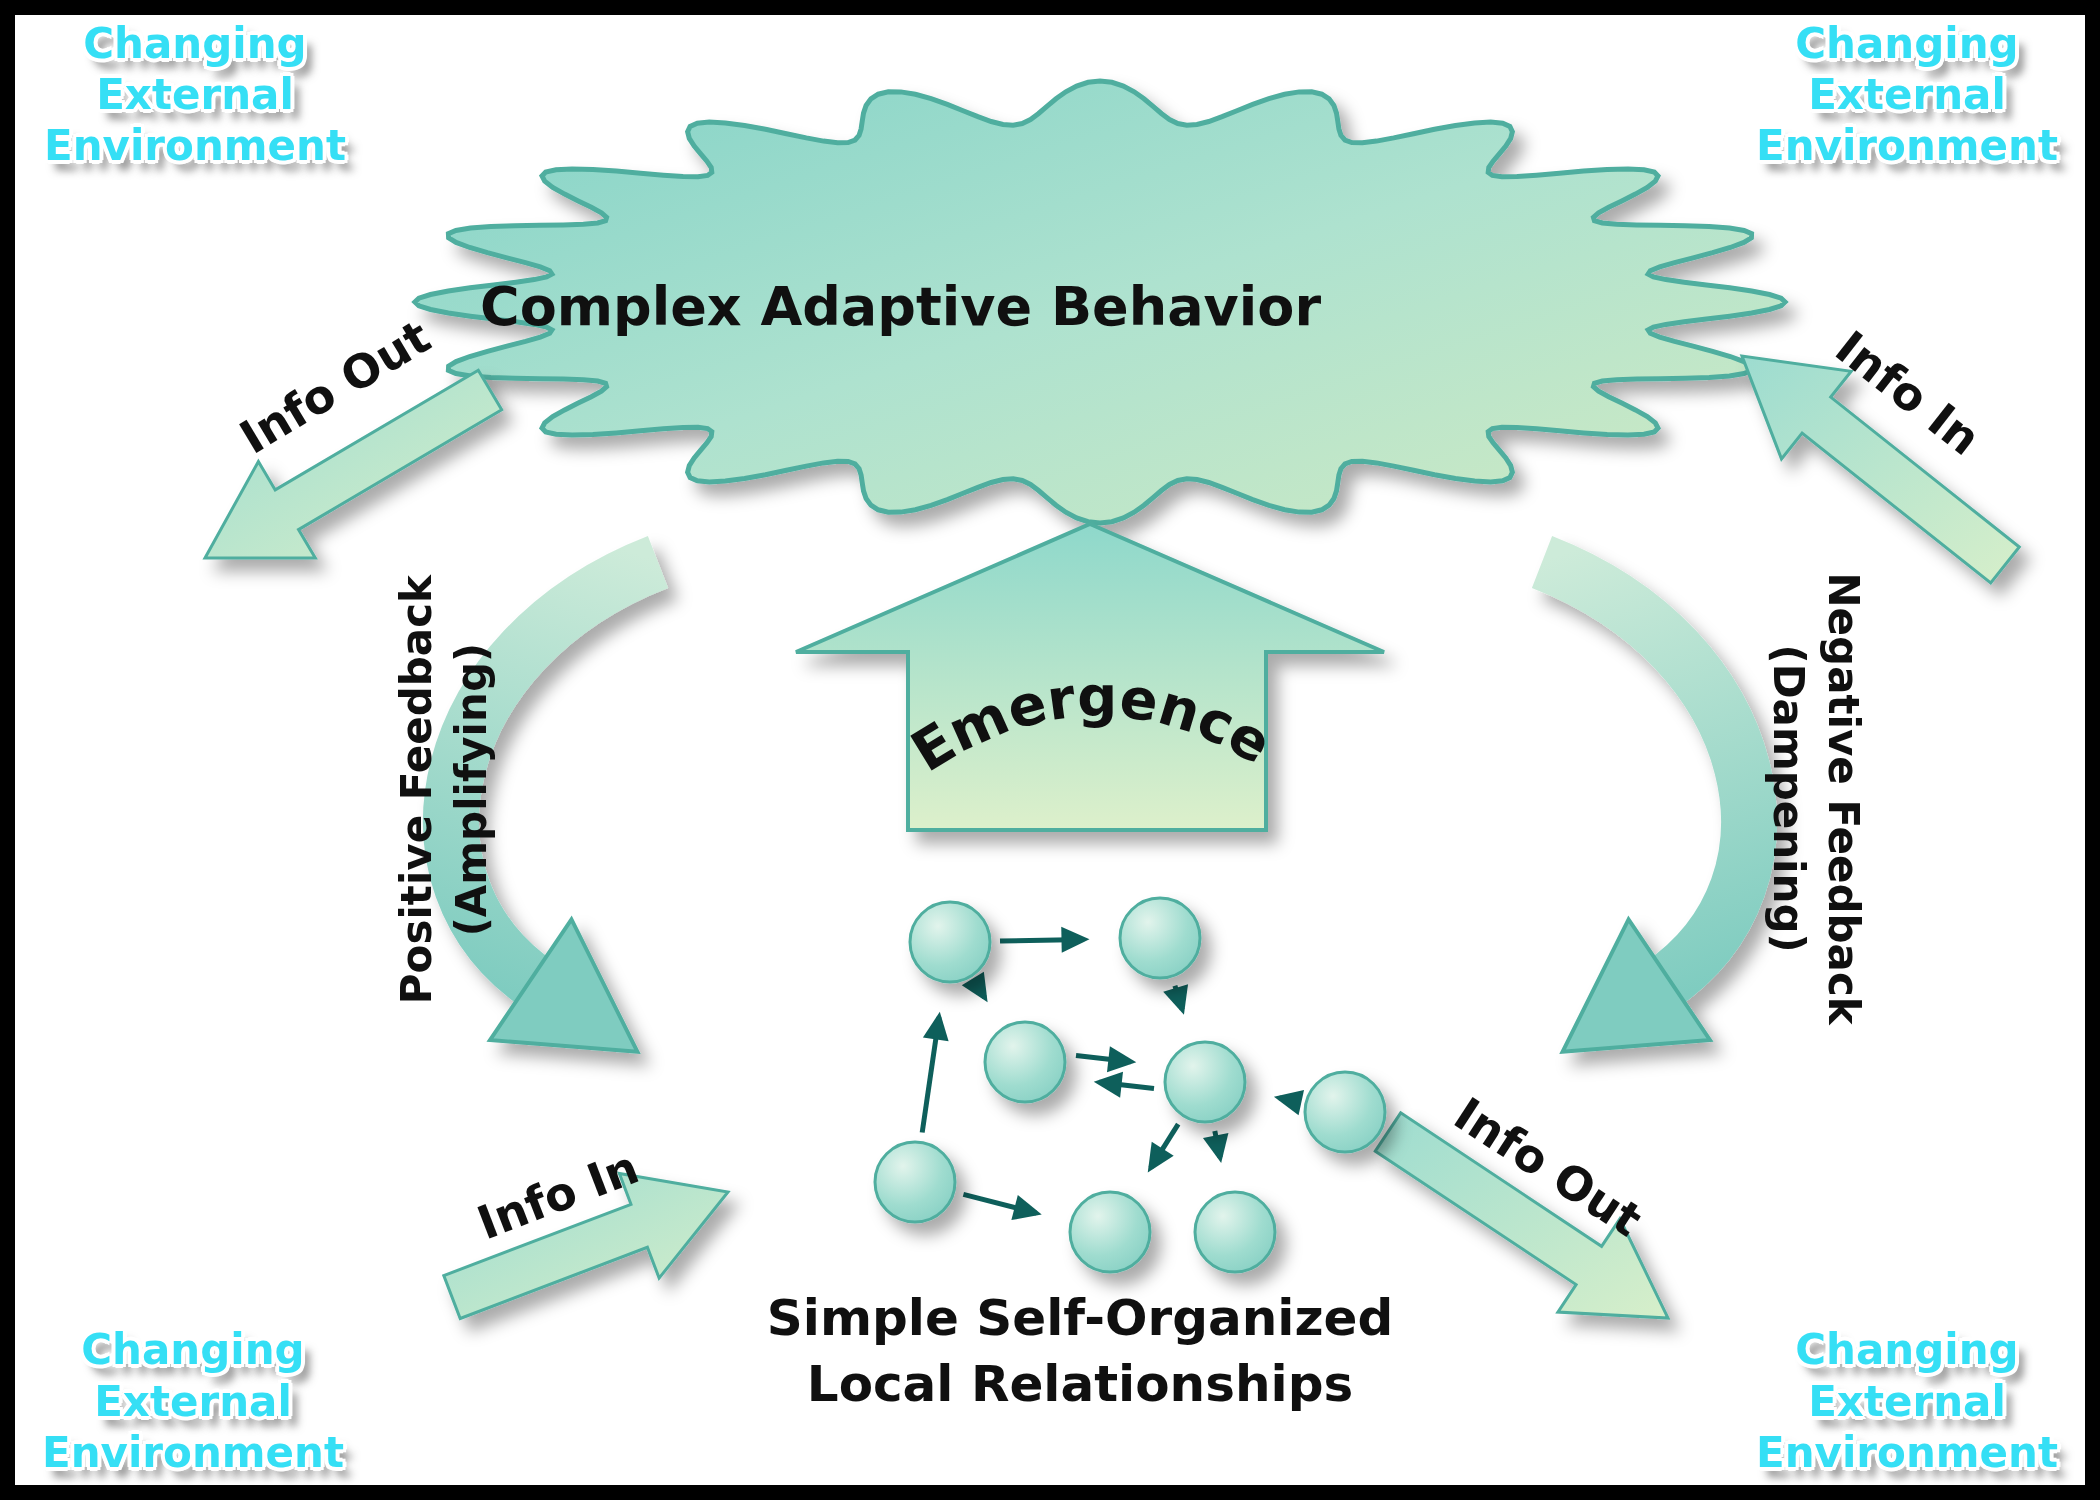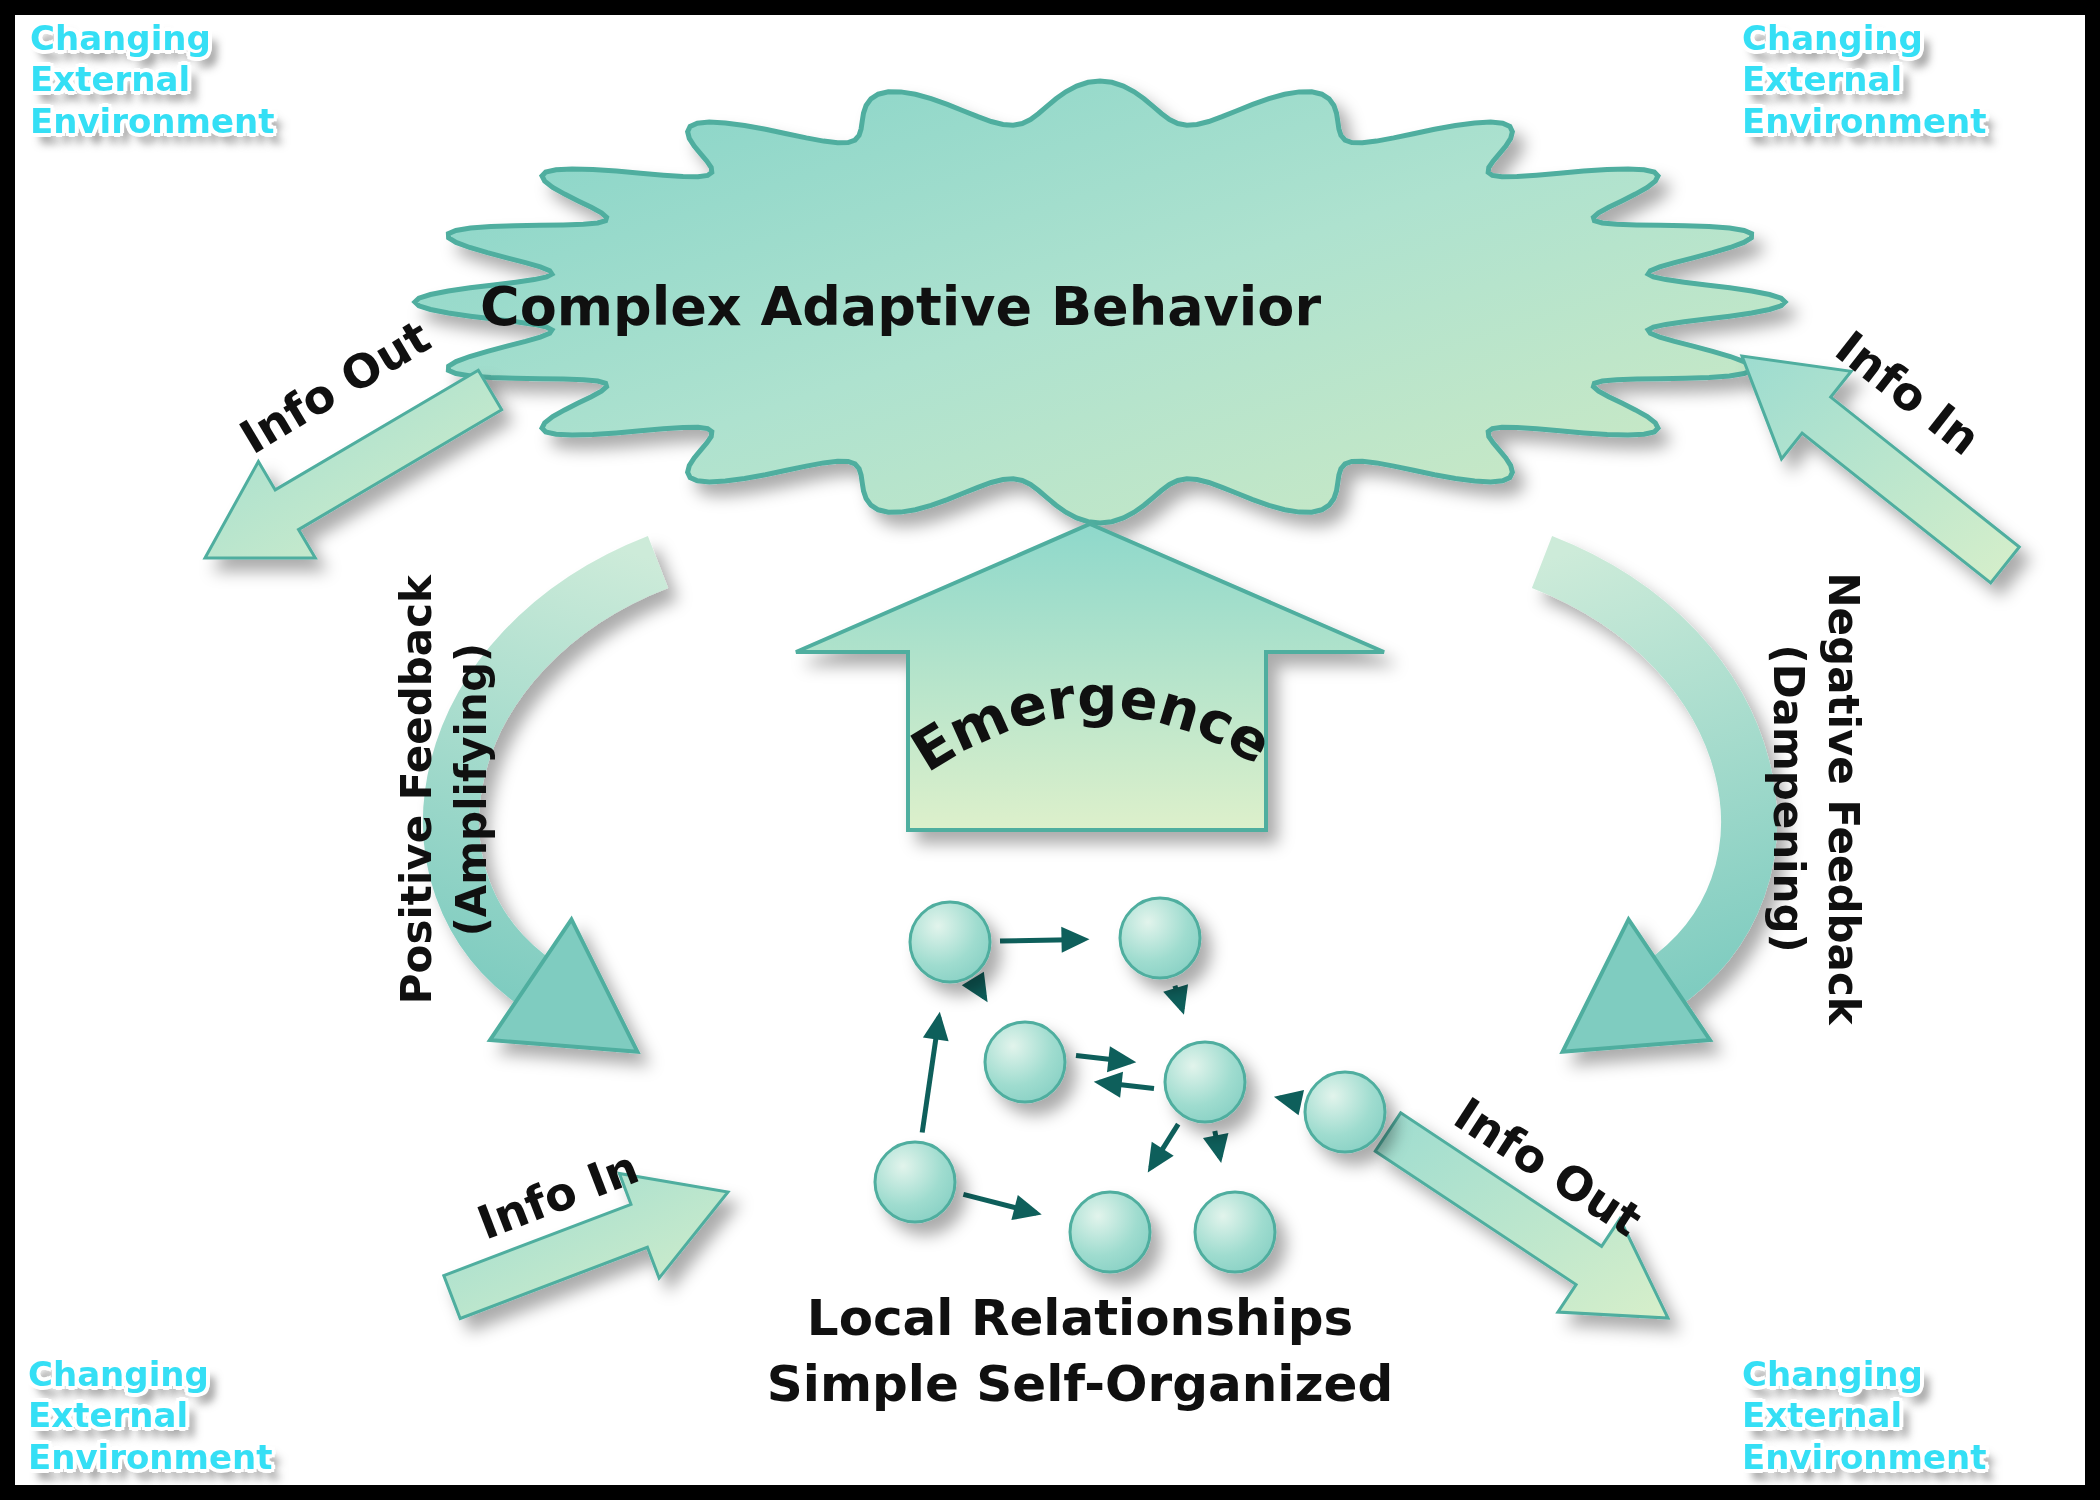--- a/index.html
+++ b/index.html
@@ -6,22 +6,22 @@
   .frame{
     position:relative;width:2100px;height:1500px;background:#ffffff;
     overflow:hidden;font-family:"DejaVu Sans",sans-serif;
   }
   .border-overlay{
     position:absolute;inset:0;border:15px solid #000;pointer-events:none;z-index:60;
   }
   svg.layer{position:absolute;left:0;top:0;width:2100px;height:1500px;z-index:10;}
   .lbl{position:absolute;color:var(--ink,#101010);z-index:30;}
   .corner{
-    position:absolute;width:330px;z-index:30;
-    font-size:34px;font-weight:700;line-height:1.22;
+    position:absolute;width:330px;text-align:center;z-index:30;
+    font-size:42px;font-weight:700;line-height:1.22;
     color:var(--cyan-label,#35dff5);
     text-shadow:
       -3px -3px 0 #fff, 3px -3px 0 #fff, -3px 3px 0 #fff, 3px 3px 0 #fff,
       -4px 0 0 #fff, 4px 0 0 #fff, 0 -4px 0 #fff, 0 4px 0 #fff,
       8px 10px 8px rgba(40,40,40,0.55);
   }
   .title{text-align:left;font-size:54px;font-weight:600;}
   .info{font-size:46px;font-weight:700;text-align:center;white-space:nowrap;}
   .fb{font-size:42px;font-weight:700;text-align:center;line-height:1.3;white-space:nowrap;}
   .caption{font-size:50px;font-weight:600;text-align:center;line-height:1.32;}
@@ -145,18 +145,18 @@
   <div class="lbl fb" style="left:210px;top:735px;width:470px;transform:rotate(-90deg);">
     <div>Positive Feedback</div>
     <div>(Amplifying)</div>
   </div>
   <div class="lbl fb" style="left:1580px;top:744px;width:470px;transform:rotate(90deg);">
     <div>Negative Feedback</div>
     <div>(Dampening)</div>
   </div>
 
   <div class="lbl caption" style="left:690px;top:1285px;width:780px;">
+    <div>Simple Self-Organized</div>
     <div>Local Relationships</div>
-    <div>Simple Self-Organized</div>
   </div>
 
   <div class="border-overlay"></div>
 </div>
 
 </body></html>

